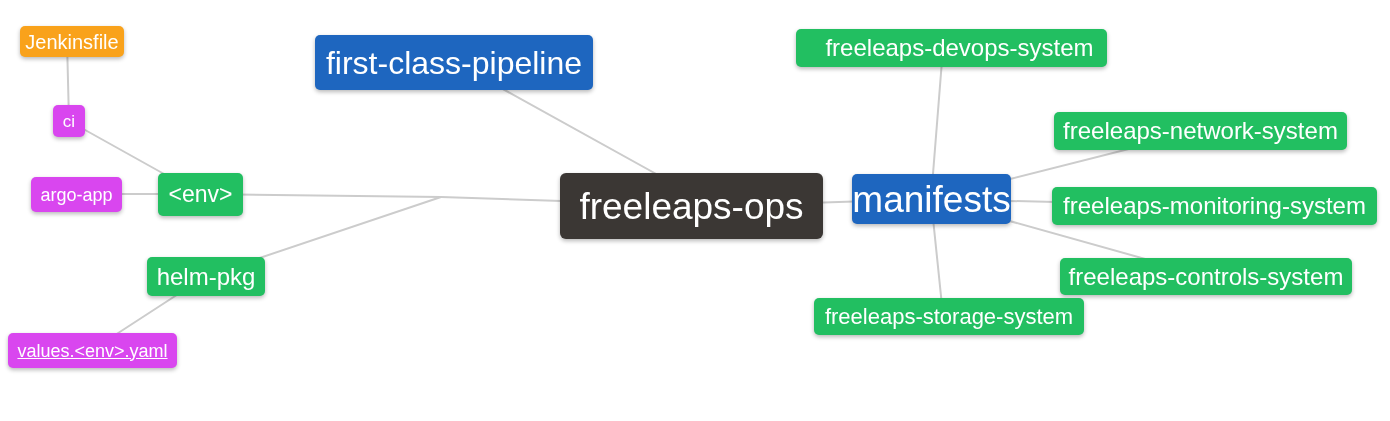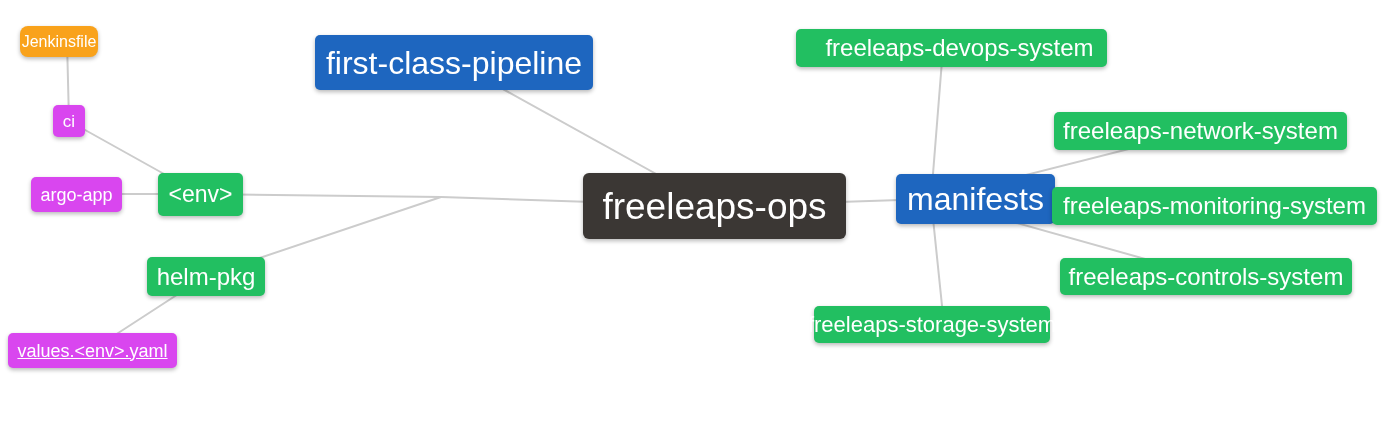--- a/index.html
+++ b/index.html
@@ -44,30 +44,30 @@
     <line x1="454" y1="62" x2="714" y2="206"></line>
     <line x1="441" y1="197" x2="714" y2="206"></line>
     <line x1="714" y1="206" x2="931" y2="199"></line>
     <line x1="931" y1="199" x2="943" y2="48"></line>
     <line x1="931" y1="199" x2="1200" y2="131"></line>
     <line x1="931" y1="199" x2="1214" y2="206"></line>
     <line x1="931" y1="199" x2="1206" y2="276"></line>
     <line x1="931" y1="199" x2="944" y2="325"></line>
   </svg>
 
-  <div class="node level4" style="left:20px;  top:26px;  width:78px;  height:31px; font-size:16px;border-radius:8px;">Jenkinsfile</div>
+  <div class="node level4" style="left:20px;  top:26px;  width:104px;  height:31px; font-size:20px;">Jenkinsfile</div>
   <div class="node level3" style="left:53px;  top:105px; width:32px;  height:32px; font-size:17px;">ci</div>
   <div class="node level3" style="left:31px;  top:177px; width:91px;  height:35px; font-size:18px;">argo-app</div>
   <div class="node level2" style="left:158px; top:173px; width:85px;  height:43px; font-size:23px;">&lt;env&gt;</div>
   <div class="node level2" style="left:147px; top:257px; width:118px; height:39px; font-size:24px;">helm-pkg</div>
   <div class="node level3" style="left:8px;   top:333px; width:169px; height:35px; font-size:18px;text-decoration:underline;">values.&lt;env&gt;.yaml</div>
 
   <div class="node level1" style="left:315px; top:35px;  width:278px; height:55px; font-size:32px;">first-class-pipeline</div>
-  <div class="node root" style="left:583px; top:173px; width:263px; height:66px; font-size:37px;">freeleaps-ops</div>
-  <div class="node level1" style="left:852px; top:174px; width:159px; height:50px; font-size:32px;margin-left:44px;">manifests</div>
+  <div class="node root" style="left:560px; top:173px; width:263px; height:66px; font-size:37px;">freeleaps-ops</div>
+  <div class="node level1" style="left:852px; top:174px; width:159px; height:50px; font-size:37px;">manifests</div>
 
   <div class="node level2" style="left:796px;  top:29px;  width:295px; height:38px; font-size:24px;padding-left:16px;">freeleaps-devops-system</div>
   <div class="node level2" style="left:1054px; top:112px; width:293px; height:38px; font-size:24px;">freeleaps-network-system</div>
   <div class="node level2" style="left:1052px; top:187px; width:325px; height:38px; font-size:24px;">freeleaps-monitoring-system</div>
   <div class="node level2" style="left:1060px; top:258px; width:292px; height:37px; font-size:24px;">freeleaps-controls-system</div>
-  <div class="node level2" style="left:814px;  top:306px; width:236px; height:37px; font-size:22px;">freeleaps-storage-system</div>
+  <div class="node level2" style="left:814px;  top:298px; width:270px; height:37px; font-size:22px;">freeleaps-storage-system</div>
 
 </div>
 
 </body></html>

